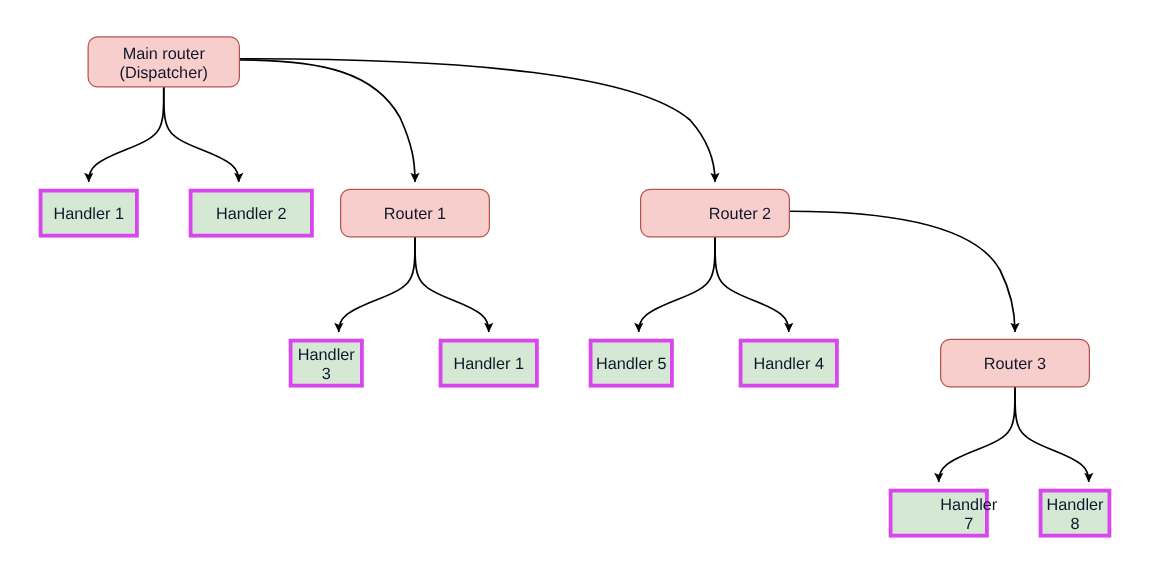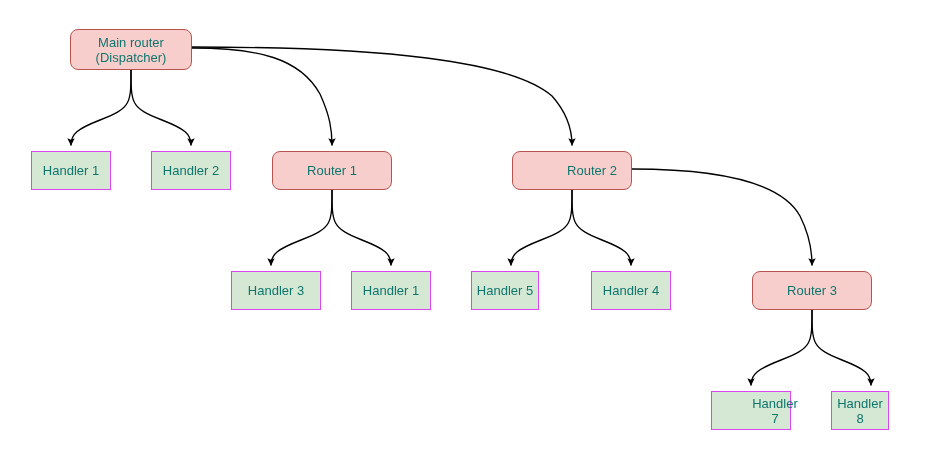--- a/index.html
+++ b/index.html
@@ -27,32 +27,32 @@
   }
   .node {
     position: absolute;
     box-sizing: border-box;
     display: flex;
     align-items: center;
     justify-content: center;
     text-align: center;
     font-size: 13px;
     line-height: 15px;
-    color: #0f766e;
+    color: #0f172a;
     white-space: pre-line;
     user-select: none;
   }
   .node-router {
     background: #f8cecc;
     border: 1px solid #b85450;
     border-radius: 8px;
   }
   .node-handler {
     background: #d5e8d4;
-    border: 1px solid #d946ef;
+    border: 3px solid #d946ef;
     border-radius: 0;
   }
   .node-label {
     display: block;
     white-space: pre-line;
   }
 </style>
 </head>
 <body>
 
@@ -76,24 +76,24 @@
         <path d="M 632 169 C 712 169 780 180 800 216 C 810 236 812 252 812 265" marker-end="url(#arrow)"></path>
         <path d="M 812 310 C 812 344 812 348 781 360 C 758 369 751 374 751 385" marker-end="url(#arrow)"></path>
         <path d="M 812 310 C 812 344 812 348 842 360 C 865 369 871 374 871 385" marker-end="url(#arrow)"></path>
       </g>
   </svg>
 
   <div id="nodes-group">
       <div class="node node-router" style="left: 70px; top: 29px; width: 122px; height: 41px;"><span class="node-label">Main router
 (Dispatcher)</span></div>
       <div class="node node-handler" style="left: 31px; top: 151px; width: 80px; height: 39px;"><span class="node-label">Handler 1</span></div>
-      <div class="node node-handler" style="left: 151px; top: 151px; width: 80px; height: 39px;"><span class="node-label">Handler 2</span></div>
+      <div class="node node-handler" style="left: 151px; top: 151px; width: 100px; height: 39px;"><span class="node-label">Handler 2</span></div>
       <div class="node node-router" style="left: 272px; top: 151px; width: 120px; height: 39px;"><span class="node-label">Router 1</span></div>
       <div class="node node-router" style="left: 512px; top: 151px; width: 120px; height: 39px; padding-left: 40px;"><span class="node-label">Router 2</span></div>
-      <div class="node node-handler" style="left: 231px; top: 271px; width: 90px; height: 39px;"><span class="node-label">Handler 3</span></div>
+      <div class="node node-handler" style="left: 231px; top: 271px; width: 60px; height: 39px;"><span class="node-label">Handler 3</span></div>
       <div class="node node-handler" style="left: 351px; top: 271px; width: 80px; height: 39px;"><span class="node-label">Handler 1</span></div>
       <div class="node node-handler" style="left: 471px; top: 271px; width: 68px; height: 39px;"><span class="node-label">Handler 5</span></div>
       <div class="node node-handler" style="left: 591px; top: 271px; width: 80px; height: 39px;"><span class="node-label">Handler 4</span></div>
       <div class="node node-router" style="left: 752px; top: 271px; width: 120px; height: 39px;"><span class="node-label">Router 3</span></div>
       <div class="node node-handler" style="left: 711px; top: 391px; width: 80px; height: 39px; padding-left: 48px;"><span class="node-label">Handler 7</span></div>
       <div class="node node-handler" style="left: 831px; top: 391px; width: 58px; height: 39px;"><span class="node-label">Handler 8</span></div>
     </div>
 
 </div>
 

